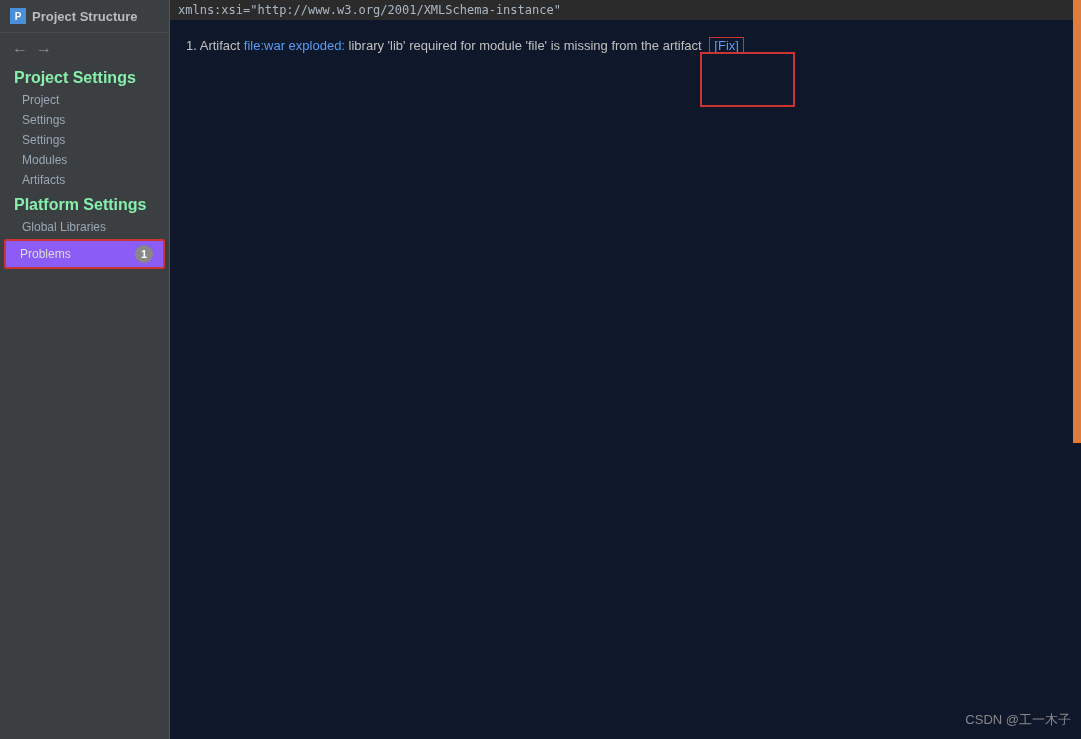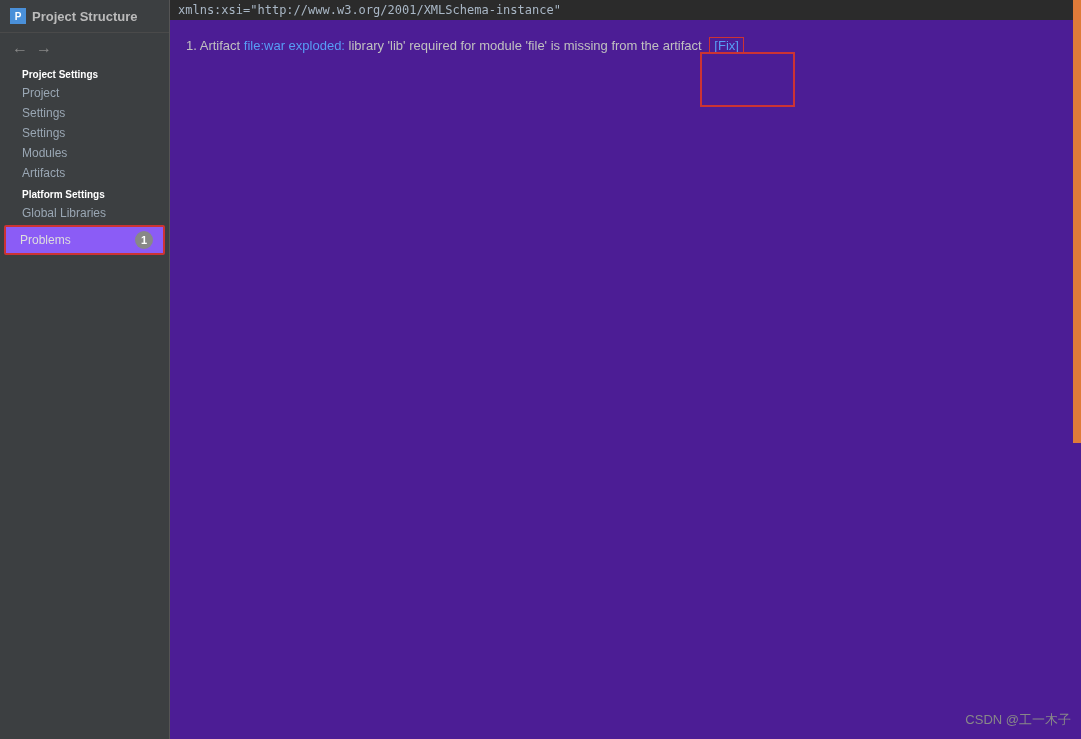--- a/index.html
+++ b/index.html
@@ -74,23 +74,23 @@
     .nav-btn {
       color: #888;
       font-size: 16px;
       cursor: pointer;
       background: none;
       border: none;
       padding: 0 2px;
     }
 
     .section-header {
-      padding: 6px 10px 3px 22px;
-      color: #ffffff;
-      font-size: 10px;
+      padding: 6px 10px 3px 14px;
+      color: #86efac;
+      font-size: 16px;
       font-weight: bold;
     }
 
     .sidebar-item {
       padding: 3px 26px 3px 22px;
       color: #9aa7b4;
       font-size: 12px;
       cursor: pointer;
     }
 
@@ -122,21 +122,21 @@
       font-weight: bold;
     }
 
     
     .main-content {
       position: absolute;
       top: 20px;
       left: 170px;
       right: 0;
       bottom: 0;
-      background: #4c1d95;
+      background: #0f172a;
       padding: 16px;
     }
 
     .problem-message {
       color: #c0c0c0;
       font-size: 13px;
       line-height: 1.6;
     }
 
     .link-blue {

